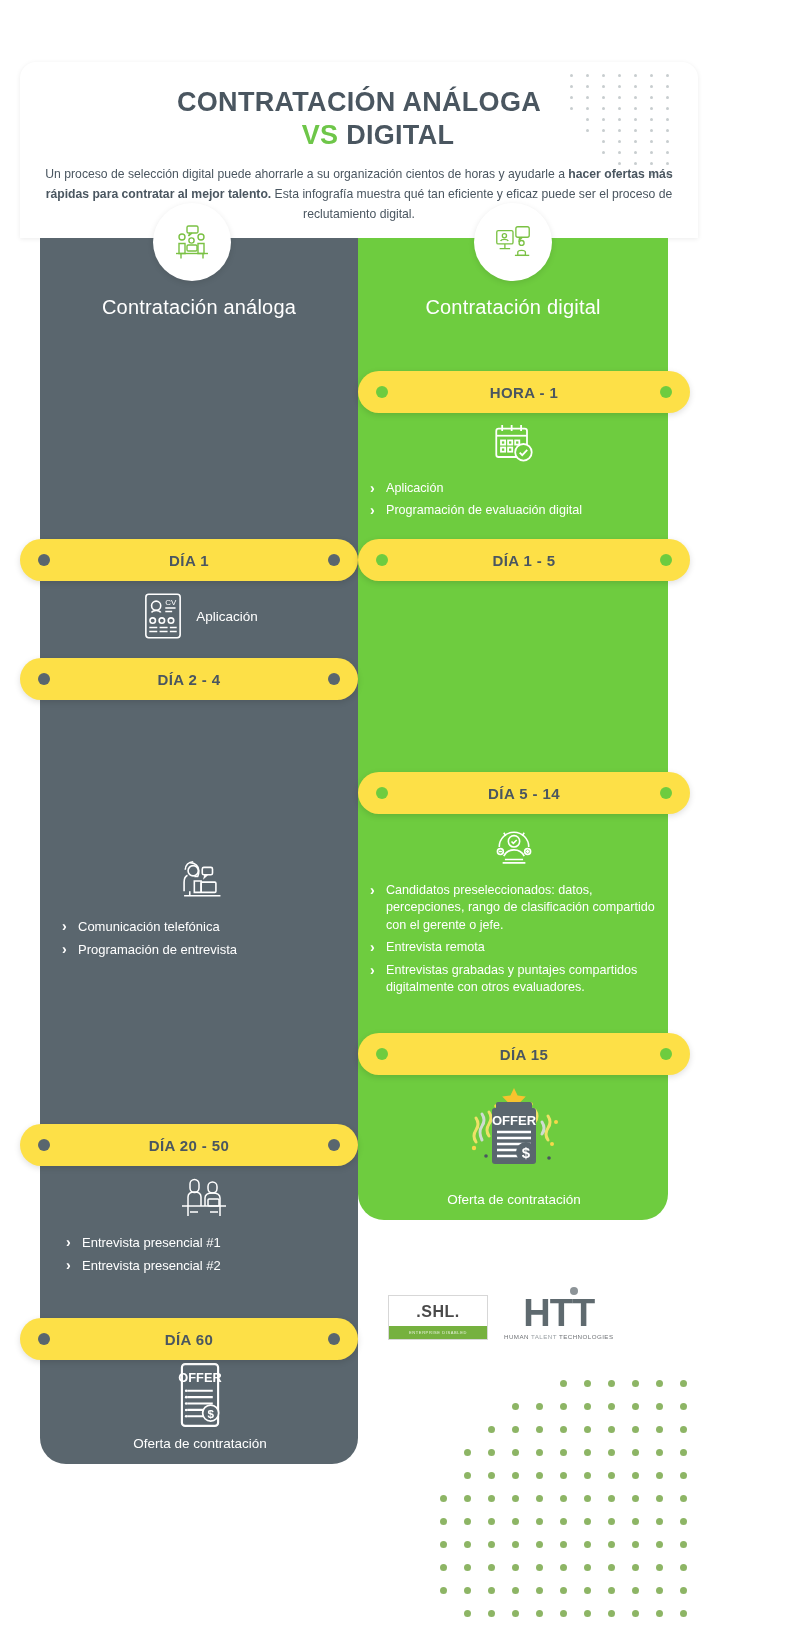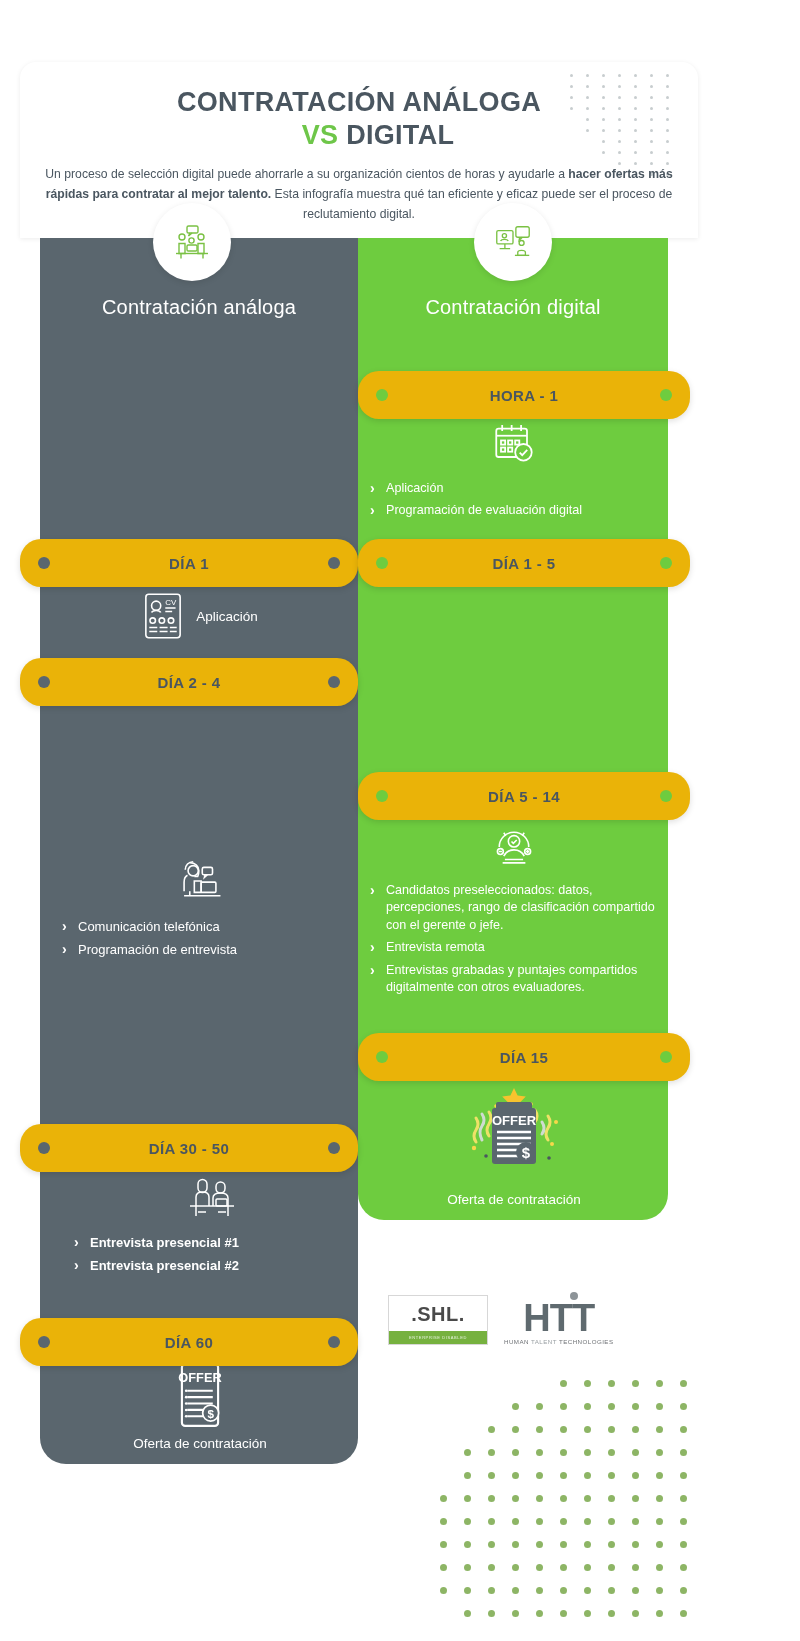--- a/index.html
+++ b/index.html
@@ -75,22 +75,22 @@
 
   .col-head {
     text-align: center;
     padding-top: 58px;
     font-size: 20px; color: #ffffff; font-weight: 400;
     letter-spacing: .2px;
   }
 
   
   .pill {
-    position: absolute; height: 48px;
-    background: #eab308;
+    position: absolute; height: 42px;
+    background: #fde047;
     border-radius: 21px;
     display: flex; align-items: center; justify-content: center;
     box-shadow: 0 2px 6px rgba(0,0,0,.13);
     z-index: 5;
   }
   .pill span.lbl {
     font-size: 15px; font-weight: 700; color: #4a5660; letter-spacing: .4px;
   }
   .pill .dot {
     position: absolute; width: 12px; height: 12px; border-radius: 50%;
@@ -122,21 +122,21 @@
   }
   ul.bul li::before {
     content: "›";
     position: absolute; left: 2px; top: -1px;
     font-size: 14px; font-weight: 700;
   }
 
   
   .logos { position: absolute; left: 388px; top: 1295px; display:flex; align-items:flex-end; gap: 16px; }
   .shl-logo { width: 100px; border: 1px solid #d7d7d7; background:#fff; }
-  .shl-top { text-align:center; padding: 7px 0 5px; font-size: 20px; font-weight:700; color:#4a4a4a; letter-spacing:.5px;}
+  .shl-top { text-align:center; padding: 7px 0 5px; font-size: 16px; font-weight:700; color:#4a4a4a; letter-spacing:.5px;}
   .shl-bar { background:#76b13f; text-align:center; font-size:4px; color:#e9f3e0; letter-spacing:.6px; padding:4px 0; }
   .htt-logo { text-align:center; }
   .htt-mark { font-size: 38px; font-weight: 700; color:#5f6a6f; letter-spacing:-1px; line-height:.95; position:relative;}
   .htt-dot { position:absolute; left:66px; top:-8px; width:8px; height:8px; border-radius:50%; background:#8d9498;}
   .htt-sub { font-size:6.2px; letter-spacing:.45px; color:#6f7276; margin-top:2px;}
   .htt-sub .g { color:#9aa0a4; }
 
   
   .foot-dots { position: absolute; left: 440px; top: 1380px; width: 260px; height: 255px; }
   .foot-dots i { position:absolute; width:7px; height:7px; border-radius:50%; background:#79a84a; opacity:.85;}
@@ -406,24 +406,24 @@
         </g>
         <circle cx="70" cy="74" r="10" fill="#5a666e"></circle>
         <text x="70" y="80" font-size="15" font-weight="700" fill="#ffffff" text-anchor="middle" font-family="Liberation Sans">$</text>
       </svg>
     </div>
     <div class="blk-caption" style="margin-top:6px;">Oferta de contratación</div>
   </div>
 
   <div class="pill pill-left" style="top:1124px;">
     <i class="dot l"></i>
-    <span class="lbl">DÍA 30 - 50</span>
-    <i class="dot r"></i>
-  </div>
-  <div class="block" style="left:72px; top:1178px; width:280px;font-weight:bold;">
+    <span class="lbl">DÍA 20 - 50</span>
+    <i class="dot r"></i>
+  </div>
+  <div class="block" style="left:64px; top:1178px; width:280px;">
     <div class="bi">
       <svg width="60" height="48" viewBox="0 0 60 48" fill="none" stroke="#ffffff" stroke-width="1.5">
         <path d="M16 6a4.5 4.5 0 019 0v4a4.5 4.5 0 01-9 0z"></path>
         <path d="M14 28v-9c0-3 2.5-5 6.5-5s6.5 2 6.5 5v9"></path>
         <rect x="34" y="4" width="9" height="11" rx="4.5"></rect>
         <path d="M31 28v-8c0-3 2.5-5 7.5-5s7.5 2 7.5 5v8"></path>
         <path d="M8 28h44"></path>
           <path d="M14 28v10M46 28v10"></path>
         <rect x="34" y="21" width="11" height="7" rx="1"></rect>
         <path d="M16 34h8M36 34h8"></path>

